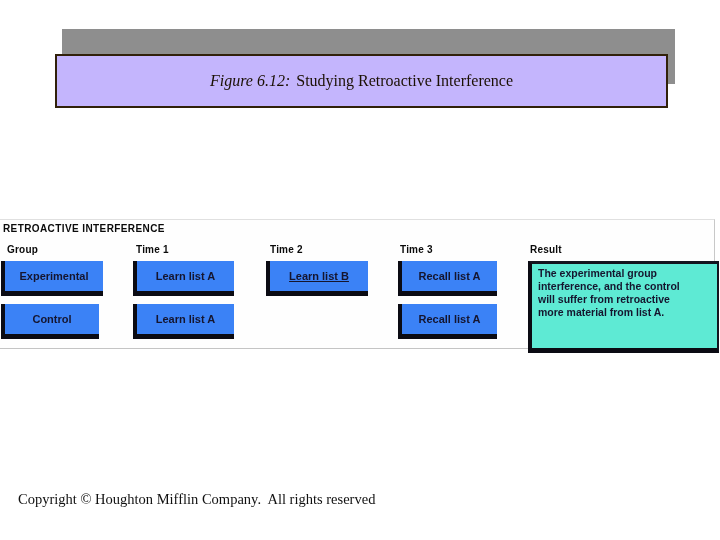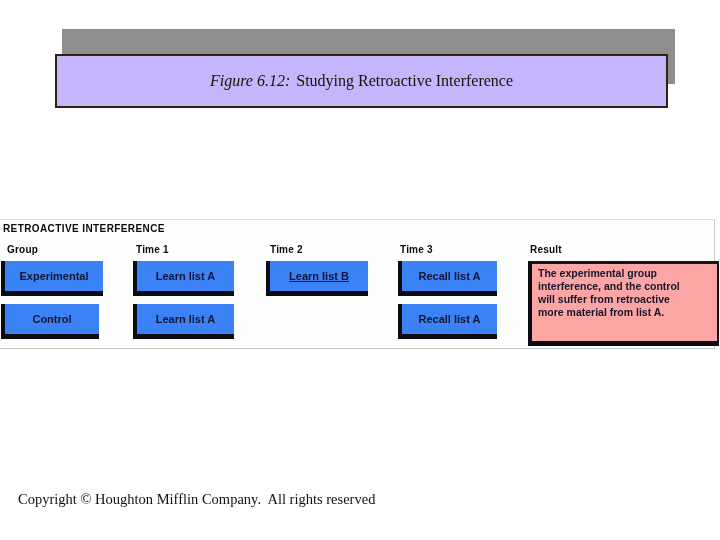--- a/index.html
+++ b/index.html
@@ -47,24 +47,24 @@
   .row1{top:41px;height:30px;} .row2{top:84px;height:30px;}
   .b-experimental{left:1px;width:98px;}
   .b-learn-a1{left:133px;width:97px;}
   .b-learn-b{left:266px;width:98px;text-decoration:underline;}
   .b-recall-a1{left:398px;width:95px;}
   .b-control{left:1px;width:94px;}
   .b-learn-a2{left:133px;width:97px;}
   .b-recall-a2{left:398px;width:95px;}
   .result-box{
     position:absolute;left:528px;top:41px;width:179px;height:73px;
-    background:#fca5a5;
+    background:#5eead4;
     border-left:4px solid #0b0b13;border-bottom:5px solid #0b0b13;
     border-top:3px solid #14141f;border-right:2px solid #14141f;
-    padding:3px 0 1px 6px;box-sizing:content-box;
+    padding:3px 0 8px 6px;box-sizing:content-box;
   }
   .result-line{
     font-size:10.5px;font-weight:bold;color:#15152e;line-height:13px;
     white-space:nowrap;
   }
   
   .footer{
     position:absolute;left:18px;top:491px;
     font-family:"Liberation Serif",serif;font-size:14.5px;color:#101010;
     white-space:pre;

